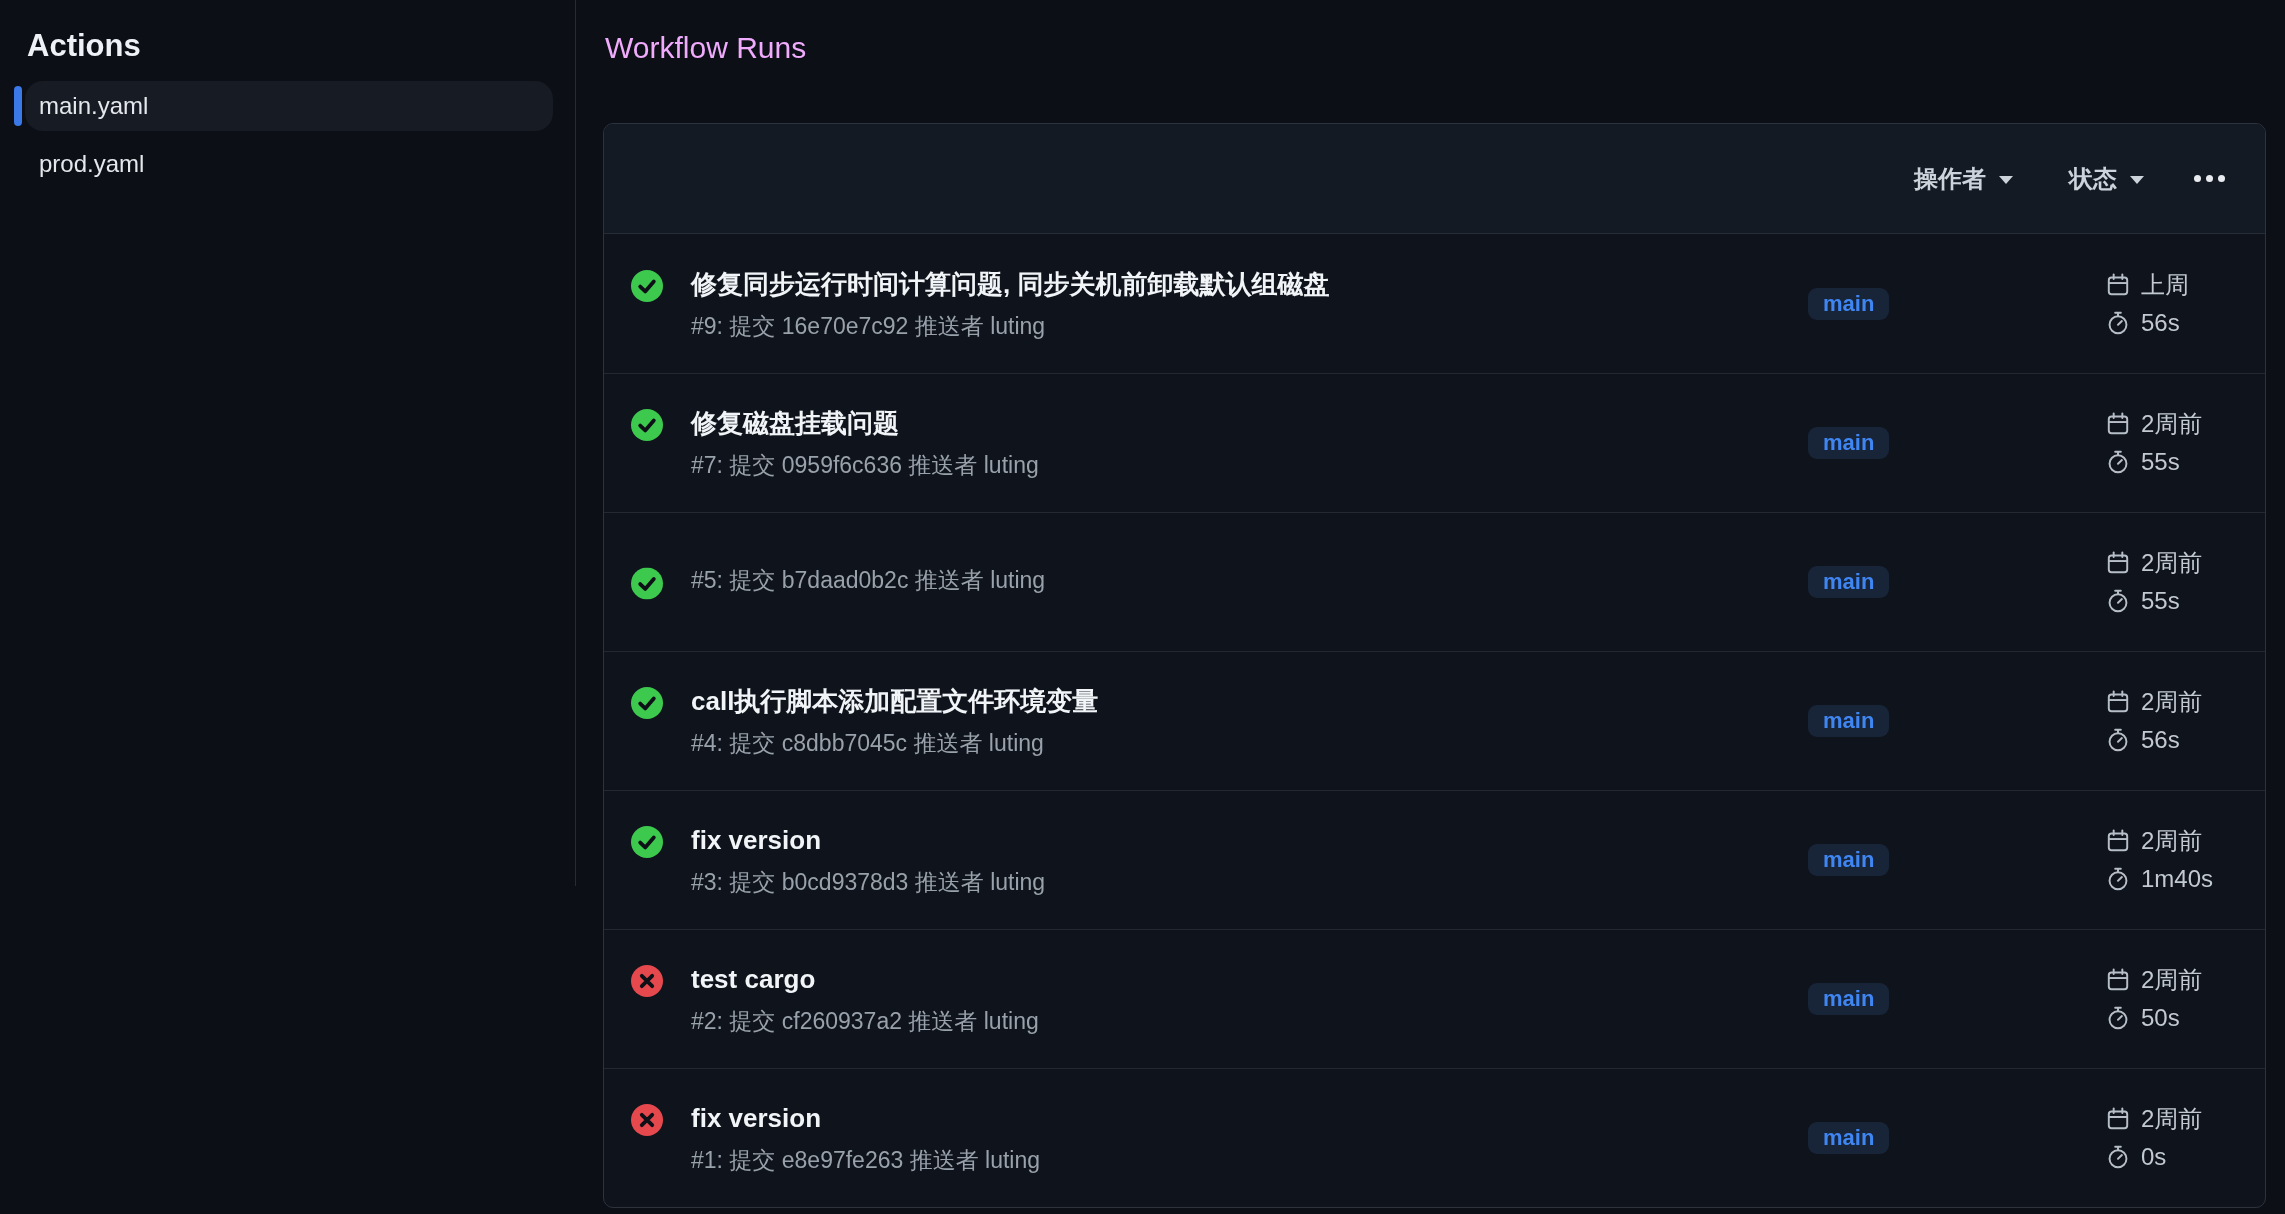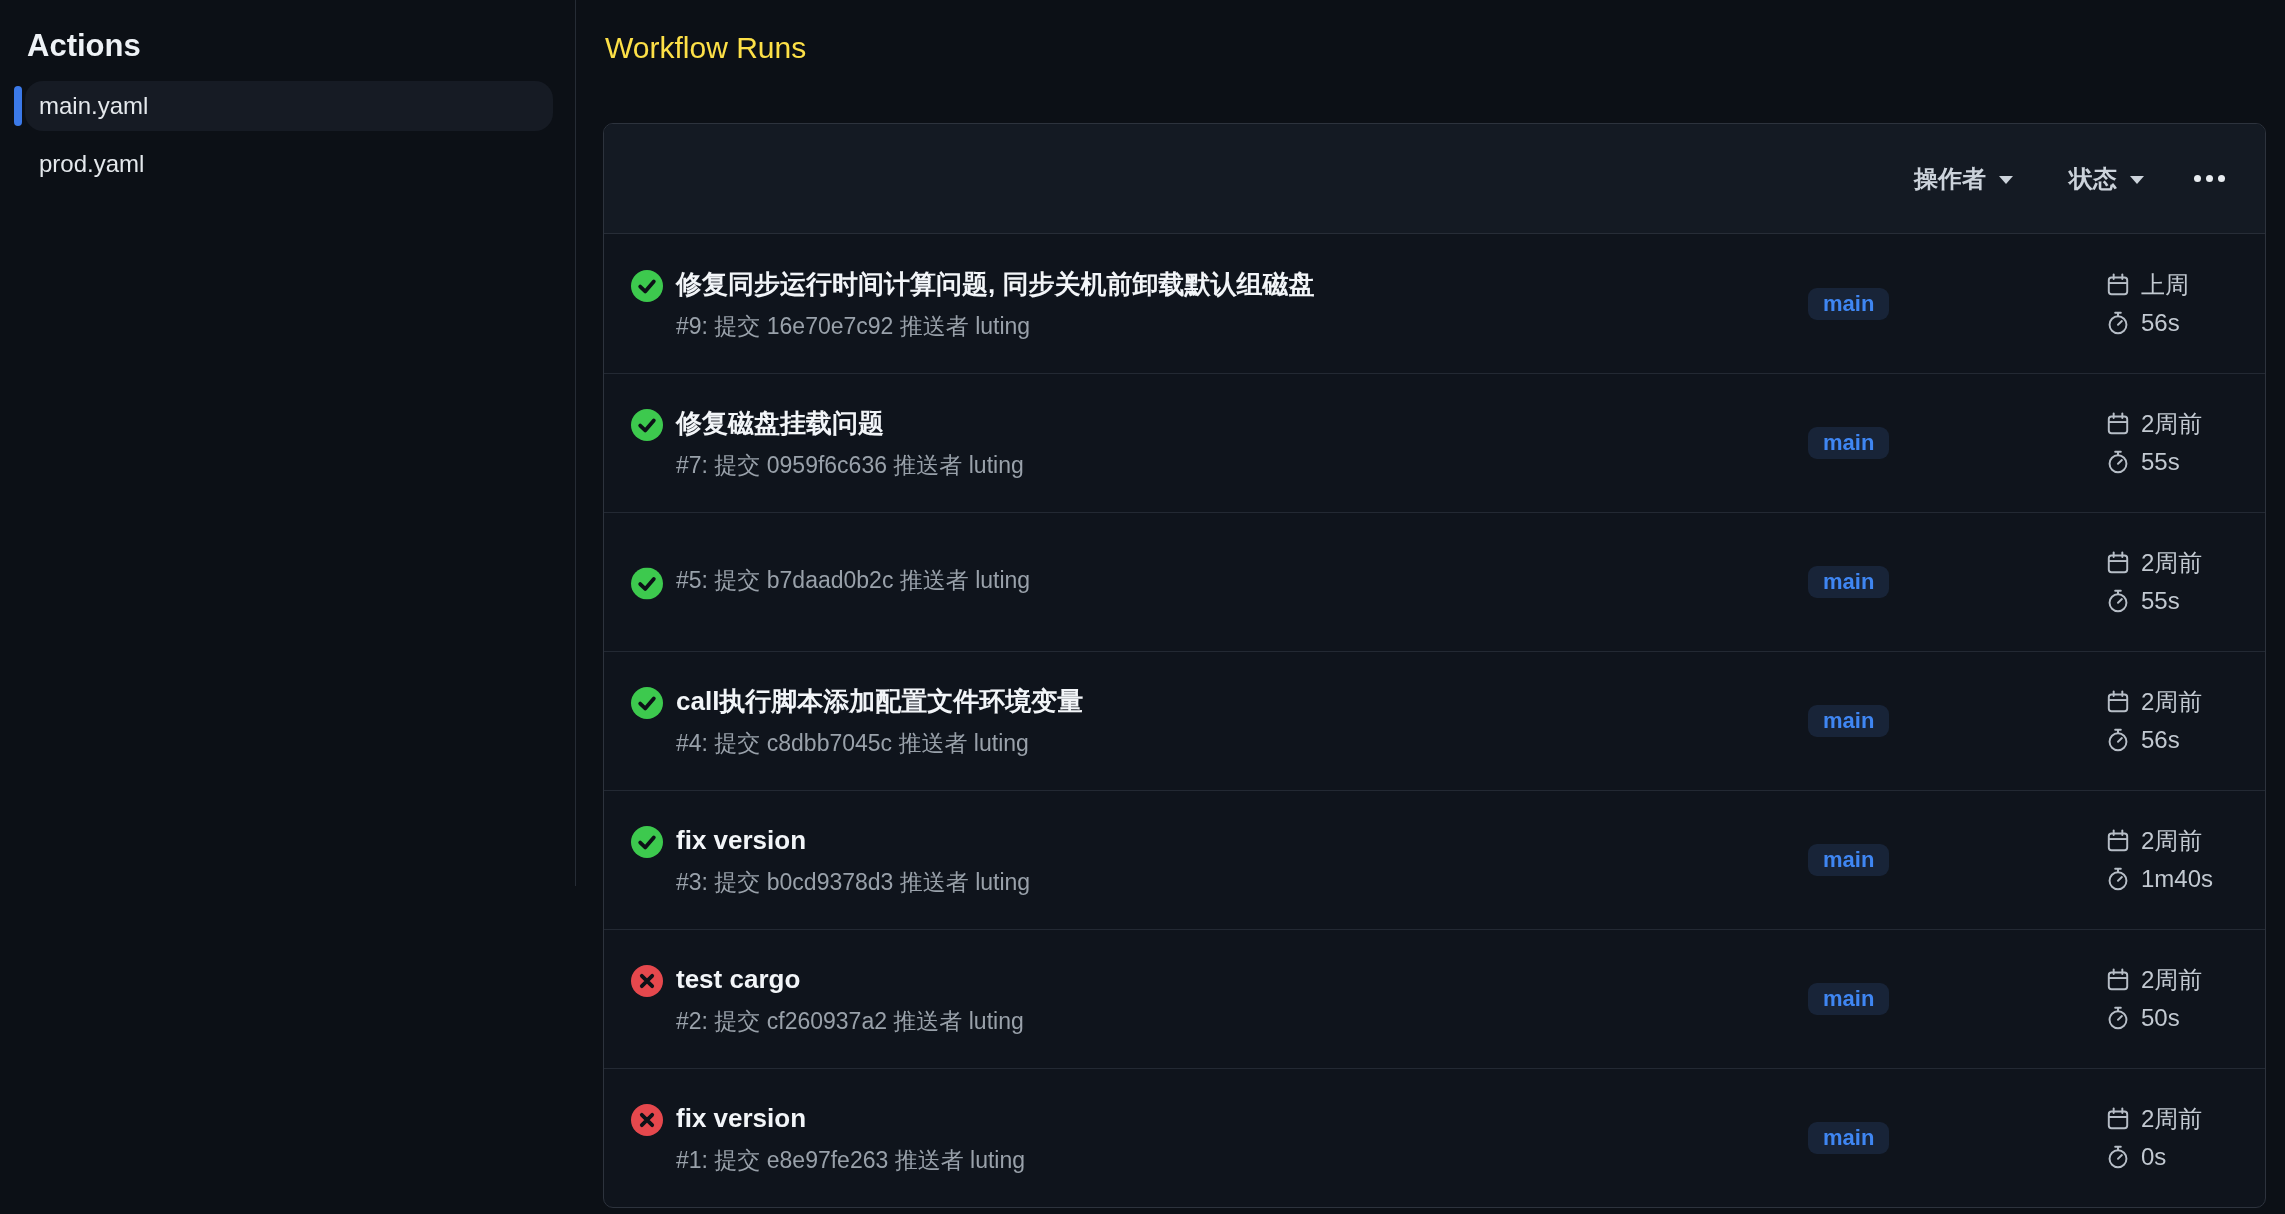--- a/index.html
+++ b/index.html
@@ -37,21 +37,21 @@
     position:absolute; left:-11px; top:50%; transform:translateY(-50%);
     width:8px; height:40px; border-radius:4px;
     background:var(--accent-blue,#3b79e8);
   }
   .sidebar-item.selected .accent-bar { display:block; }
 
   
   .main { position:absolute; left:576px; top:0; right:0; bottom:0; }
   .main-title {
     margin:28px 0 0 29px;
-    font-size:30px; font-weight:500; color:#fde047; line-height:40px;
+    font-size:30px; font-weight:500; color:#f0abfc; line-height:40px;
   }
   .card {
     position:absolute; left:27px; top:103px; width:1663px; height:1085px;
     border:1px solid #2d333d; border-radius:10px;
     background:#0f141c; overflow:hidden;margin-top:20px;
   }
 
   
   .card-toolbar {
     height:110px; background:#141a23; border-bottom:1px solid #272d37;
@@ -73,21 +73,21 @@
   .kebab i { width:7px; height:7px; border-radius:50%; background:#e8ecf0; }
 
   
   .run-row {
     position:relative; height:139px;
     border-top:1px solid #232933;
   }
   .run-row:first-child { border-top:none; }
   .run-main {
     position:absolute; left:27px; top:50%; transform:translateY(-50%);
-    display:flex; align-items:flex-start; gap:13px; max-width:1150px;
+    display:flex; align-items:flex-start; gap:28px; max-width:1150px;
   }
   .status-icon { width:32px; height:32px; flex:none; margin-top:3px; }
   .status-icon svg { display:block; width:32px; height:32px; }
   .status-icon .glyph-check, .status-icon .glyph-cross { display:none; }
   .status-icon.success .glyph-check { display:block; }
   .status-icon.failure .glyph-cross { display:block; }
 
   .run-text { display:flex; flex-direction:column; gap:9px; }
   .run-title {
     font-size:26px; font-weight:700; color:#f2f5f8; line-height:35px;

